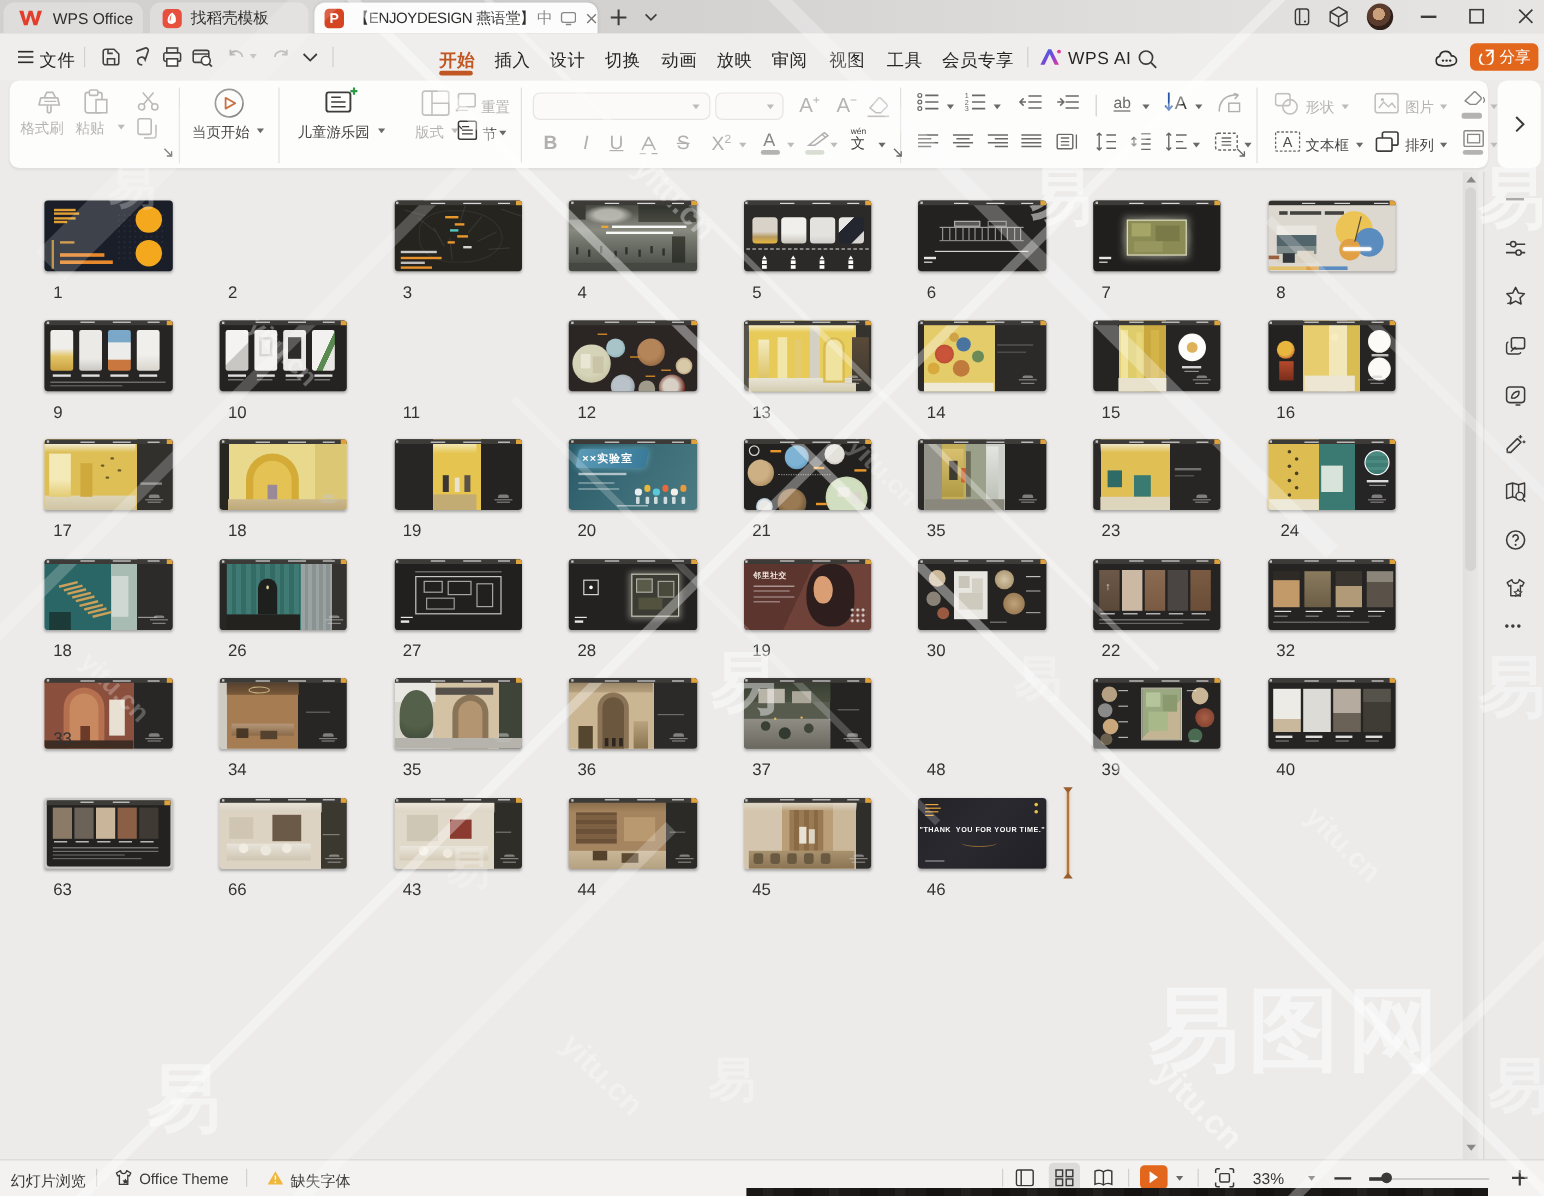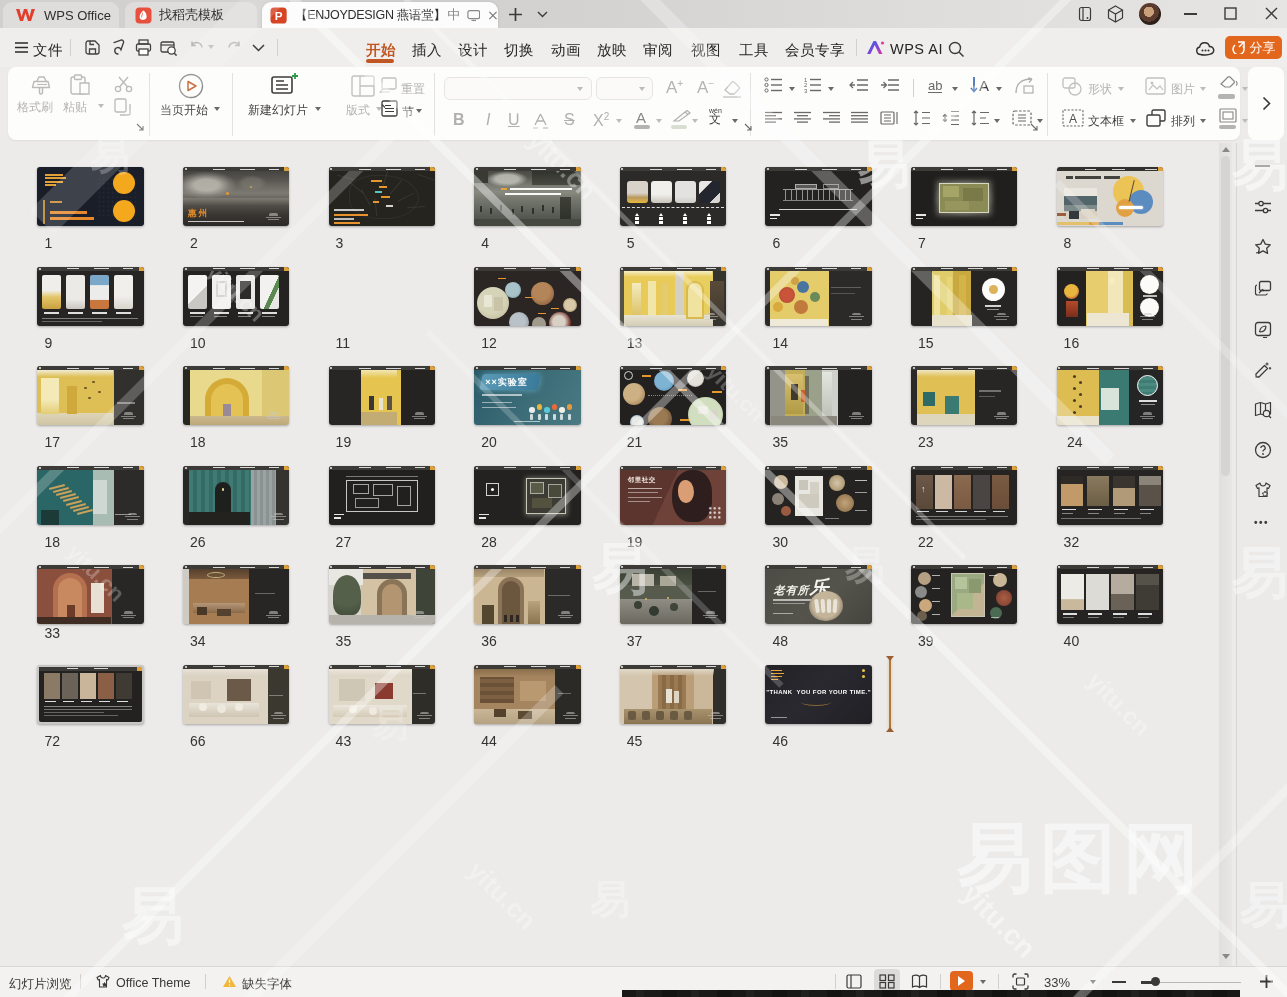--- a/index.html
+++ b/index.html
@@ -199,21 +199,21 @@
       <circle cx="13" cy="13" r="11.5" fill="none" stroke="#8a8886" stroke-width="1.4"></circle>
       <path d="M10 8.5 L18 13 L10 17.5 Z" fill="none" stroke="#c05621" stroke-width="1.5" stroke-linejoin="round"></path>
     </svg>
 <div class="rlbl" style="left:152px;top:35px">当页开始</div>
     <div class="cvx" style="left:206px;top:40px"></div>
 <svg class="abs" style="left:262px;top:5px" width="28" height="27" viewBox="0 0 28 27">
       <rect x="2" y="5" width="20" height="16" rx="2" fill="none" stroke="#3f3d3b" stroke-width="1.6"></rect>
       <path d="M6 9 h8 M6 13 h12 M6 17 h12" stroke="#3f3d3b" stroke-width="1.3"></path>
       <path d="M22 4 h6 M25 1 v6" stroke="#2a9a43" stroke-width="1.8"></path>
     </svg>
-<div class="rlbl" style="left:240px;top:35px">新建幻灯片</div>
+<div class="rlbl" style="left:240px;top:35px">儿童游乐园</div>
     <div class="cvx" style="left:307px;top:40px"></div>
 <svg class="abs" style="left:343px;top:8px" width="24" height="22" viewBox="0 0 24 22">
       <rect x="1" y="1" width="22" height="20" rx="2" fill="none" stroke="#c3c1bf" stroke-width="1.4"></rect>
       <path d="M9 1 V21 M9 11 H23" stroke="#c3c1bf" stroke-width="1.3"></path>
     </svg>
 <div class="rlblg" style="left:338px;top:35px">版式</div>
     <div class="cvx cvg" style="left:368px;top:40px"></div>
 <svg class="abs" style="left:371px;top:10px" width="18" height="16" viewBox="0 0 18 16">
       <rect x="3" y="1" width="14" height="11" rx="1.5" fill="none" stroke="#c3c1bf" stroke-width="1.3"></rect>
       <path d="M1 15 h10 M1 15 l3-3 M1 15 l3 3" stroke="#c3c1bf" stroke-width="1.2"></path>
@@ -392,41 +392,20 @@
       <div style="position:absolute;left:8.0px;top:13.5px;width:18.0px;height:2.0px;background:#e0a035;"></div>
       <div style="position:absolute;left:8.0px;top:17.0px;width:11.0px;height:2.0px;background:#e0a035;"></div>
       <div style="position:absolute;left:6.0px;top:33.0px;width:1.3px;height:24.0px;background:#b5832e;"></div>
       <div style="position:absolute;left:13.0px;top:34.0px;width:12.0px;height:2.0px;background:#c98c30;"></div>
       <div style="position:absolute;left:13.0px;top:43.5px;width:37.0px;height:3.0px;background:#e8882c;"></div>
       <div style="position:absolute;left:13.0px;top:49.5px;width:44.0px;height:3.0px;background:#e8882c;"></div>
       <div style="position:absolute;left:75.5px;top:5.0px;width:22.0px;height:22.0px;border-radius:50%;background:#f4a81e;"></div>
       <div style="position:absolute;left:75.5px;top:33.0px;width:22.0px;height:22.0px;border-radius:50%;background:#f4a81e;"></div>
     </div>
 <div class="num" style="left:44.4px;top:92.2px">1</div>
-<div class="sl" style="left:183.0px;top:24.2px;background:linear-gradient(180deg,#3f3d3a 0,#55534e 20%,#6e6b64 34%,#7d7a72 44%,#55524c 62%,#3a3733 80%,#2b2926 100%);">
-      <div class="hd">
-        <i style="left:30px;width:12px"></i>
-        <i style="left:57px;width:15px"></i>
-        <i style="left:86px;width:10px"></i>
-        <b></b>
-        <u></u>
-      </div>
-      <div style="position:absolute;left:0px;top:5px;width:52px;height:26px;background:radial-gradient(ellipse at 45% 50%,rgba(190,187,178,.85) 0 30%,rgba(150,148,140,.4) 58%,transparent 75%)"></div>
-      <div style="position:absolute;left:54px;top:8px;width:30px;height:16px;background:radial-gradient(ellipse,rgba(130,127,120,.5) 0 40%,transparent 70%)"></div>
-      <div style="position:absolute;left:0.0px;top:31.0px;width:106.4px;height:7.0px;background:linear-gradient(180deg,rgba(145,142,134,.5),rgba(110,107,100,.15));"></div>
-      <div style="position:absolute;left:42.5px;top:24.5px;width:3.0px;height:3.0px;border-radius:50%;background:#e8972c;"></div>
-      <div style="position:absolute;left:66.8px;top:18.8px;width:2.4px;height:2.4px;border-radius:50%;background:#caa05a;"></div>
-      <div style="position:absolute;left:5px;top:41px;font-size:8.5px;font-weight:bold;color:#e8922c;letter-spacing:2px">惠州</div>
-      <div style="position:absolute;left:5.0px;top:54.0px;width:56.0px;height:1.3px;background:rgba(255,255,255,.75);"></div>
-      <div class="lg" style="right:8px;bottom:5px;width:15px;height:8px">
-        <i style="left:3px;top:0;width:9px;height:2.5px;border-radius:2px 2px 0 0"></i>
-        <i style="left:0;top:3.5px;width:15px;height:1.2px"></i>
-        <i style="left:2px;top:6px;width:11px;height:1.2px"></i>
-      </div>
-    </div>
 <div class="num" style="left:190.0px;top:92.2px">2</div>
 <div class="sl" style="left:328.6px;top:24.2px;background:#26241f;">
       <div class="hd">
         <i style="left:30px;width:12px"></i>
         <i style="left:57px;width:15px"></i>
         <i style="left:86px;width:10px"></i>
         <b></b>
         <u></u>
       </div>
       <div style="position:absolute;left:8.0px;top:10.0px;width:18.0px;height:0.7px;background:rgba(150,148,140,.16);transform:rotate(15deg)"></div>
@@ -1116,21 +1095,21 @@
       <div style="position:absolute;left:21px;top:13px;width:24px;height:46px;background:#c98960;border-radius:12px 12px 0 0"></div>
       <div style="position:absolute;left:54.0px;top:18.0px;width:13.0px;height:30.0px;background:#e8e0d2;"></div>
       <div style="position:absolute;left:30.0px;top:40.0px;width:8.0px;height:16.0px;background:#6b3a28;"></div>
       <div style="position:absolute;left:0.0px;top:52.0px;width:74.0px;height:7.0px;background:#3f2d24;"></div>
       <div class="lg" style="right:8px;bottom:5px;width:15px;height:8px">
         <i style="left:3px;top:0;width:9px;height:2.5px;border-radius:2px 2px 0 0"></i>
         <i style="left:0;top:3.5px;width:15px;height:1.2px"></i>
         <i style="left:2px;top:6px;width:11px;height:1.2px"></i>
       </div>
     </div>
-<div class="num" style="left:44.4px;top:482px">33</div>
+<div class="num" style="left:44.4px;top:464px">33</div>
 <div class="sl" style="left:183.0px;top:422.2px;background:linear-gradient(90deg,#cfcac2 0 6%,#a67c52 6% 62%,#272625 62% 100%);">
       <div class="hd">
         <i style="left:30px;width:12px"></i>
         <i style="left:57px;width:15px"></i>
         <i style="left:86px;width:10px"></i>
         <b></b>
         <u></u>
       </div>
       <div style="position:absolute;left:6.0px;top:4.0px;width:60.0px;height:10.0px;background:linear-gradient(180deg,#55402e,#7a5a3a);"></div>
       <div style="position:absolute;left:24px;top:7px;width:18px;height:6px;border:1px solid rgba(232,217,160,.7);border-radius:50%"></div>
@@ -1208,38 +1187,20 @@
       <div style="position:absolute;left:24.8px;top:32.8px;width:2.4px;height:2.4px;border-radius:50%;background:#e8b85a;"></div>
       <div style="position:absolute;left:46.8px;top:31.8px;width:2.4px;height:2.4px;border-radius:50%;background:#e8b85a;"></div>
       <div style="position:absolute;left:78.0px;top:26.0px;width:18.0px;height:1.3px;background:rgba(255,255,255,.3);"></div>
       <div class="lg" style="right:8px;bottom:5px;width:15px;height:8px">
         <i style="left:3px;top:0;width:9px;height:2.5px;border-radius:2px 2px 0 0"></i>
         <i style="left:0;top:3.5px;width:15px;height:1.2px"></i>
         <i style="left:2px;top:6px;width:11px;height:1.2px"></i>
       </div>
     </div>
 <div class="num" style="left:626.8px;top:490.2px">37</div>
-<div class="sl" style="left:765.4px;top:422.2px;background:linear-gradient(135deg,#4c4b45 0,#55544c 55%,#45443e 100%);">
-      <div class="hd">
-        <i style="left:30px;width:12px"></i>
-        <i style="left:57px;width:15px"></i>
-        <i style="left:86px;width:10px"></i>
-        <b></b>
-        <u></u>
-      </div>
-      <div style="position:absolute;left:8px;top:10px;font-size:11px;font-weight:bold;color:#f4f2ec;font-family:'Liberation Serif',serif;font-style:italic;letter-spacing:1px">老有所<span style="font-size:19px">乐</span></div>
-      <div style="position:absolute;left:8.0px;top:34.0px;width:40.0px;height:1.4px;background:rgba(255,255,255,.6);"></div>
-      <div style="position:absolute;left:8.0px;top:38.0px;width:32.0px;height:1.2px;background:rgba(255,255,255,.4);"></div>
-      <div style="position:absolute;left:44px;top:26px;width:34px;height:30px;background:radial-gradient(circle at 50% 45%,#c3b49a 0 55%,#8a7d68 80%,#3a3934 100%);border-radius:50%;transform:rotate(-8deg)"></div>
-      <div style="position:absolute;left:50.0px;top:34.0px;width:3.5px;height:14.0px;background:#e8e4da;border-radius:2px;transform:rotate(-8deg)"></div>
-      <div style="position:absolute;left:56.0px;top:34.0px;width:3.5px;height:14.0px;background:#e8e4da;border-radius:2px;transform:rotate(-4deg)"></div>
-      <div style="position:absolute;left:62.0px;top:34.0px;width:3.5px;height:14.0px;background:#e8e4da;border-radius:2px;transform:rotate(0deg)"></div>
-      <div style="position:absolute;left:68.0px;top:34.0px;width:3.5px;height:14.0px;background:#e8e4da;border-radius:2px;transform:rotate(4deg)"></div>
-      <div style="position:absolute;left:8.0px;top:48.0px;width:20.0px;height:1.2px;background:rgba(255,255,255,.5);"></div>
-    </div>
 <div class="num" style="left:772.4px;top:490.2px">48</div>
 <div class="sl" style="left:911.0px;top:422.2px;background:#242321;">
       <div class="hd">
         <i style="left:30px;width:12px"></i>
         <i style="left:57px;width:15px"></i>
         <i style="left:86px;width:10px"></i>
         <b></b>
         <u></u>
       </div>
       <div style="position:absolute;left:40.0px;top:8.0px;width:34.0px;height:44.0px;background:linear-gradient(135deg,#9aa982 0 55%,#c3b494 56% 100%);border:1px solid #c8c4b0"></div>
@@ -1298,21 +1259,21 @@
       <div style="position:absolute;left:8.0px;top:36.0px;width:11.0px;height:1.4px;background:rgba(255,255,255,.85);"></div>
       <div style="position:absolute;left:26.0px;top:36.0px;width:11.0px;height:1.4px;background:rgba(255,255,255,.85);"></div>
       <div style="position:absolute;left:44.0px;top:36.0px;width:11.0px;height:1.4px;background:rgba(255,255,255,.85);"></div>
       <div style="position:absolute;left:62.0px;top:36.0px;width:11.0px;height:1.4px;background:rgba(255,255,255,.85);"></div>
       <div style="position:absolute;left:80.0px;top:36.0px;width:11.0px;height:1.4px;background:rgba(255,255,255,.85);"></div>
       <div style="position:absolute;left:7.0px;top:41.5px;width:88.0px;height:1.0px;background:rgba(255,255,255,.45);"></div>
       <div style="position:absolute;left:7.0px;top:44.5px;width:88.0px;height:1.0px;background:rgba(255,255,255,.35);"></div>
       <div style="position:absolute;left:7.0px;top:47.5px;width:60.0px;height:1.0px;background:rgba(255,255,255,.3);"></div>
       <div style="position:absolute;left:7.0px;top:50.5px;width:74.0px;height:1.0px;background:rgba(255,255,255,.3);"></div>
     </div>
-<div class="num" style="left:44.4px;top:589.7px">72</div>
+<div class="num" style="left:44.4px;top:589.7px">63</div>
 <div class="sl" style="left:183.0px;top:521.7px;background:linear-gradient(90deg,#ddd3c2 0 80%,#3a382f 80% 100%);">
       <div class="hd">
         <i style="left:30px;width:12px"></i>
         <i style="left:57px;width:15px"></i>
         <i style="left:86px;width:10px"></i>
         <b></b>
         <u></u>
       </div>
       <div style="position:absolute;left:0.0px;top:4.0px;width:85.0px;height:8.0px;background:linear-gradient(180deg,#e8e2d6,#d8d0c0);"></div>
       <div style="position:absolute;left:44.0px;top:14.0px;width:24.0px;height:22.0px;background:#6b5a48;"></div>

